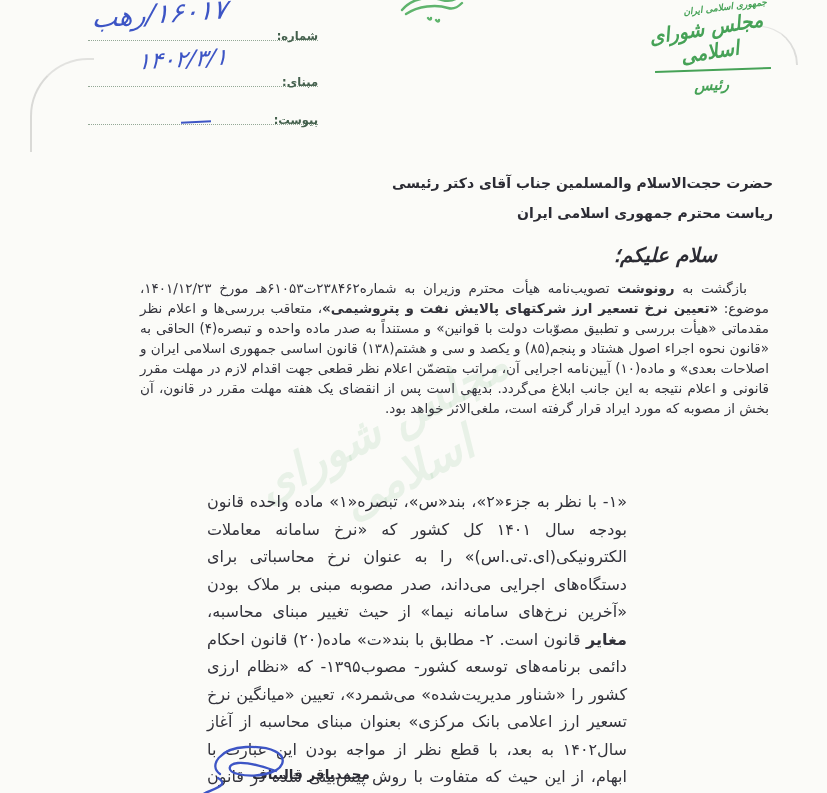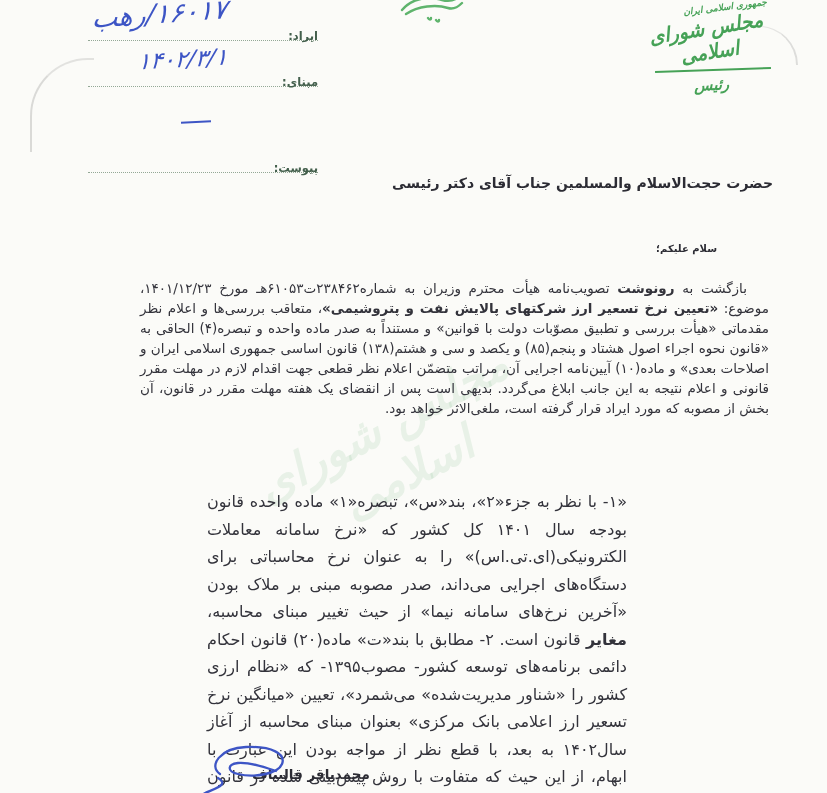--- a/index.html
+++ b/index.html
@@ -49,21 +49,21 @@
   .meta-row{
     position:absolute;left:88px;width:230px;height:17px;
     border-bottom:1px dotted #93a896;direction:rtl;
   }
   .meta-row .lbl{
     position:absolute;right:0;bottom:-3px;
     font-size:11.5px;color:#44604d;font-weight:bold;
   }
   .row-number{top:23px;}
   .row-date{top:69px;}
-  .row-attach{top:107px;margin-top:48px;}
+  .row-attach{top:107px;}
   .ink{color:#3d55c5;font-style:italic;}
   .hw-number{
     position:absolute;left:92px;top:-2px;
     font-size:27px;font-weight:500;
     transform:rotate(-4deg) skewX(-8deg);
     white-space:nowrap;direction:rtl;
   }
   .hw-date{
     position:absolute;left:138px;top:46px;
     font-size:23px;font-weight:500;
@@ -85,21 +85,21 @@
   }
   
   .txt{direction:rtl;z-index:1;}
   .recipient{
     position:absolute;right:54px;top:168px;
     text-align:right;font-size:14px;font-weight:bold;
     line-height:30px;color:#2c2c34;
   }
   .salutation{
     position:absolute;right:110px;top:243px;
-    font-size:10px;font-weight:bold;color:#2c2c34;
+    font-size:20px;font-weight:bold;color:#2c2c34;font-style:italic;
   }
   .para{
     position:absolute;text-align:justify;color:#33333b;
   }
   .para .b{font-weight:bold;}
   .para1{
     right:58px;left:140px;top:278px;
     font-size:13.5px;line-height:20px;text-indent:22px;
   }
   .para2{
@@ -129,35 +129,36 @@
       <path d="M4 16 C 14 4, 30 2, 44 6 C 54 9, 60 4, 63 1 M8 20 C 20 12, 38 10, 50 14 C 56 16, 60 13, 64 9 M30 24 c 1 2, 3 2, 3 0 M38 26 c 1 2, 3 2, 3 0" fill="none" stroke="#5fb46d" stroke-width="2.4" stroke-linecap="round"></path>
     </svg>
   </div>
 
   <div class="lh-country green txt">جمهوری اسلامی ایران</div>
   <div class="lh-org green txt">مجلس شورای اسلامی</div>
   <div class="lh-line"></div>
   <div class="lh-role green txt">رئیس</div>
 
   <div class="meta-row row-number">
-    <span class="lbl">ایراد:</span>
+    <span class="lbl">شماره:</span>
   </div>
   <div class="meta-row row-date">
     <span class="lbl">مبنای:</span>
   </div>
   <div class="meta-row row-attach">
     <span class="lbl">پیوست:</span>
   </div>
 
   <div class="hw-number ink">۱۶۰۱۷/رهب</div>
   <div class="hw-date ink">۱۴۰۲/۳/۱</div>
   <div class="hw-dash"></div>
 
   <div class="recipient txt">
     <div>حضرت حجت‌الاسلام والمسلمین جناب آقای دکتر رئیسی</div>
+    <div>ریاست محترم جمهوری اسلامی ایران</div>
   </div>
 
   <div class="salutation txt">سلام علیکم؛</div>
 
   <div class="para para1 txt"><span>بازگشت به </span><span class="b">رونوشت</span><span> تصویب‌نامه هیأت محترم وزیران به شماره۲۳۸۴۶۲ت۶۱۰۵۳هـ مورخ ۱۴۰۱/۱۲/۲۳، موضوع: </span><span class="b">«تعیین نرخ تسعیر ارز شرکتهای پالایش نفت و پتروشیمی»</span><span>، متعاقب بررسی‌ها و اعلام نظر مقدماتی «هیأت بررسی و تطبیق مصوّبات دولت با قوانین» و مستنداً به صدر ماده واحده و تبصره(۴) الحاقی به «قانون نحوه اجراء اصول هشتاد و پنجم(۸۵) و یکصد و سی و هشتم(۱۳۸) قانون اساسی جمهوری اسلامی ایران و اصلاحات بعدی» و ماده(۱۰) آیین‌نامه اجرایی آن، مراتب متضمّن اعلام نظر قطعی جهت اقدام لازم در مهلت مقرر قانونی و اعلام نتیجه به این جانب ابلاغ می‌گردد. بدیهی است پس از انقضای یک هفته مهلت مقرر در قانون، آن بخش از مصوبه که مورد ایراد قرار گرفته است، ملغی‌الاثر خواهد بود.</span></div>
   <div class="para para2 txt"><span>«۱- با نظر به جزء«۲»، بند«س»، تبصره«۱» ماده واحده قانون بودجه سال ۱۴۰۱ کل کشور که «نرخ سامانه معاملات الکترونیکی(ای.تی.اس)» را به عنوان نرخ محاسباتی برای دستگاه‌های اجرایی می‌داند، صدر مصوبه مبنی بر ملاک بودن «آخرین نرخ‌های سامانه نیما» از حیث تغییر مبنای محاسبه، </span><span class="b">مغایر</span><span> قانون است. ۲- مطابق با بند«ت» ماده(۲۰) قانون احکام دائمی برنامه‌های توسعه کشور- مصوب۱۳۹۵- که «نظام ارزی کشور را «شناور مدیریت‌شده» می‌شمرد»، تعیین «میانگین نرخ تسعیر ارز اعلامی بانک مرکزی» بعنوان مبنای محاسبه از آغاز سال۱۴۰۲ به بعد، با قطع نظر از مواجه بودن این عبارت با ابهام، از این حیث که متفاوت با روش پیش‌بینی شده در قانون می‌باشد، </span><span class="b">مغایر</span><span> قانون است.»</span></div>
 
   <div class="sig-name txt">محمدباقر قالیباف</div>
   <div class="sig-scribble">
     <svg width="100" height="56" viewBox="0 0 100 56">

